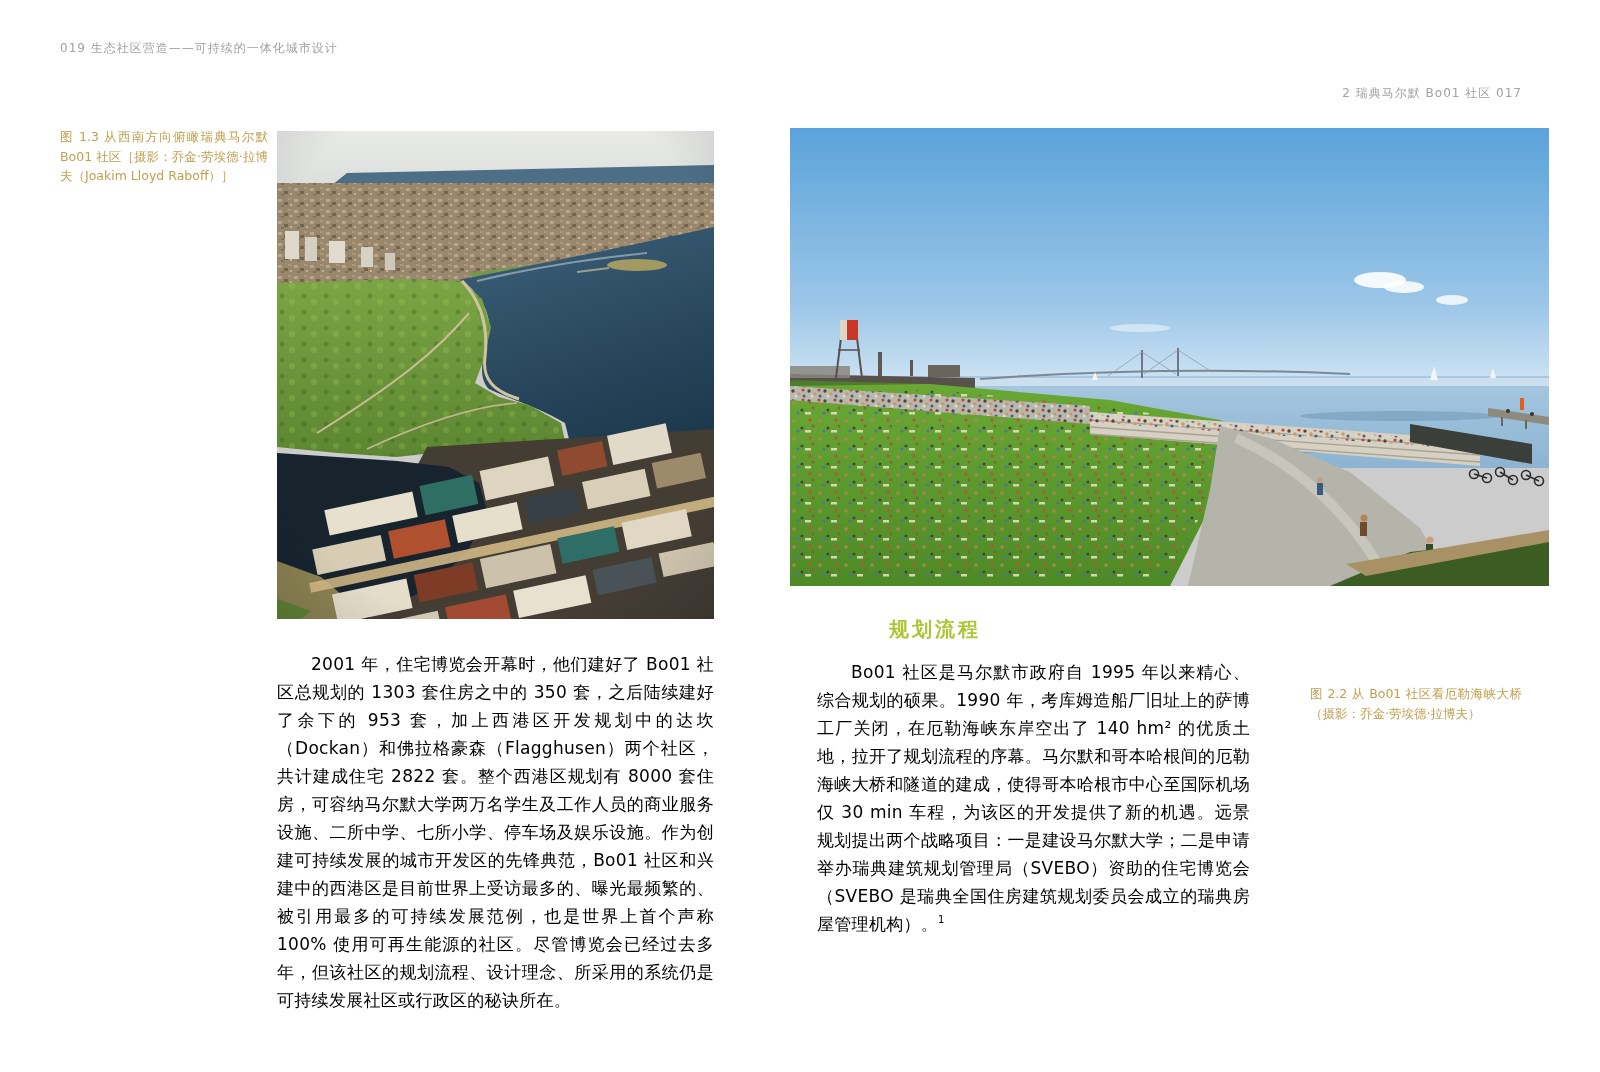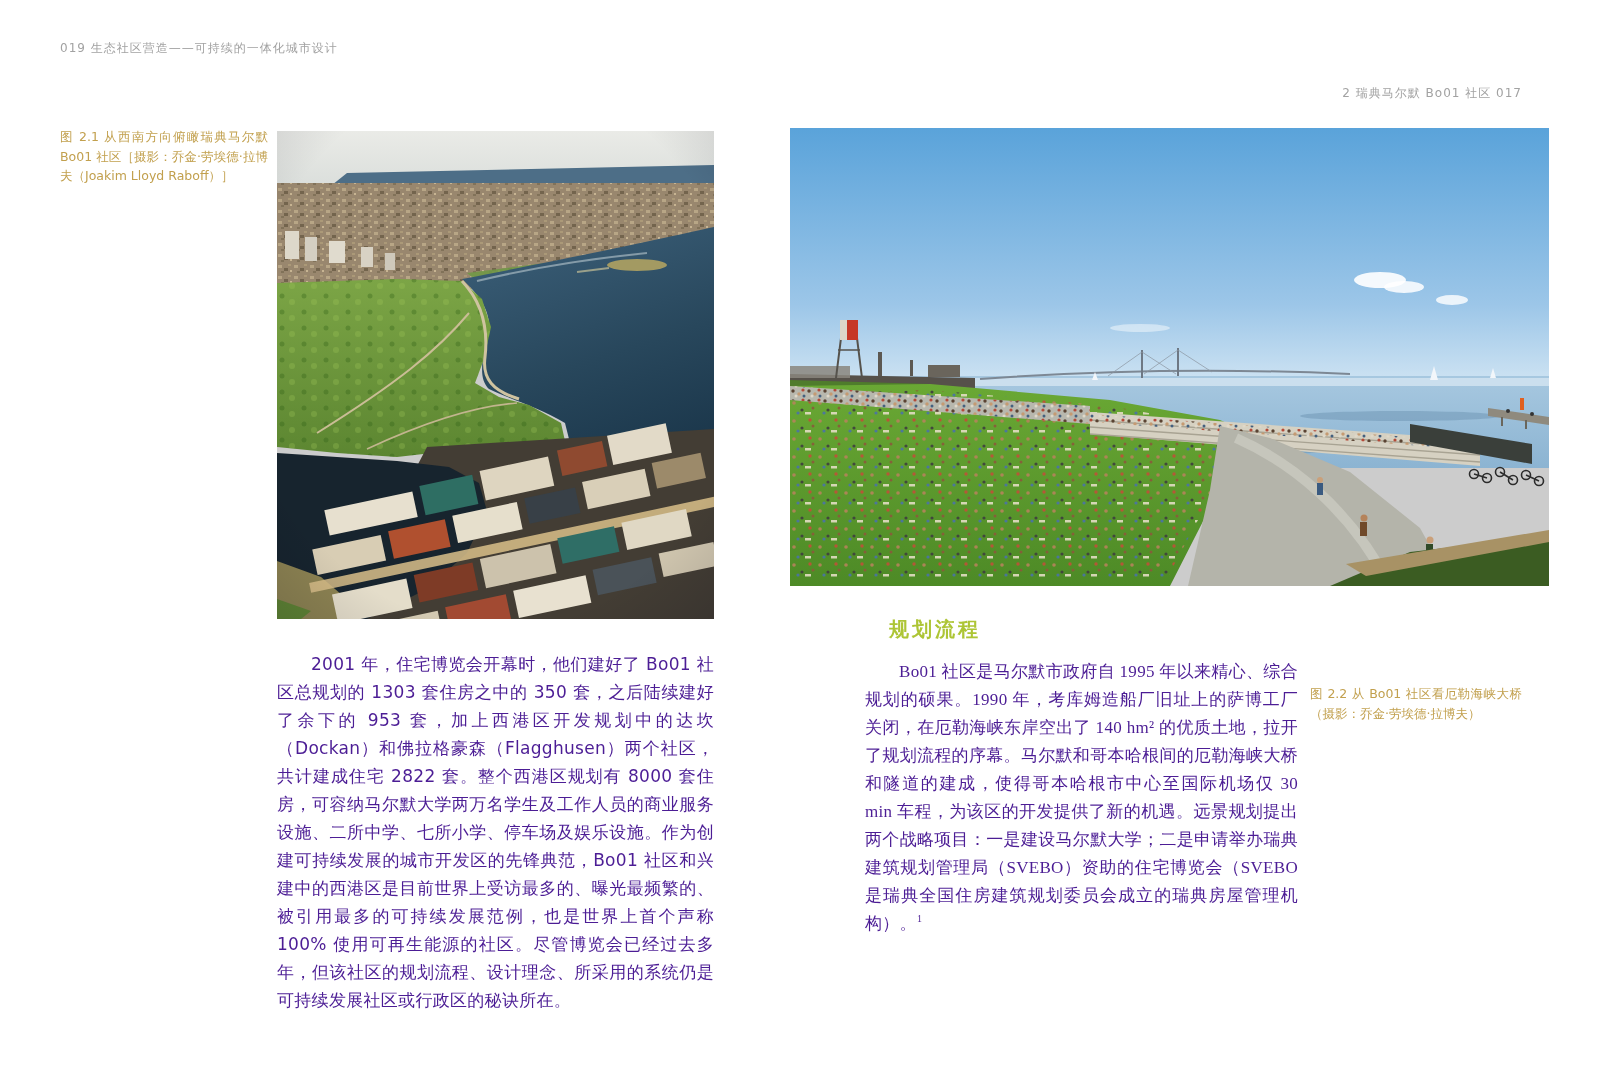--- a/index.html
+++ b/index.html
@@ -18,38 +18,38 @@
   }
   #cap1{left:60px;top:127px;width:208px;}
   #cap2{left:1310px;top:671px;width:212px;margin-top:13px;}
   .photo{
     position:absolute;overflow:hidden;background:#ccc;
   }
   #photo-left{left:277px;top:131px;width:437px;height:488px;}
   #photo-right{left:790px;top:128px;width:759px;height:458px;}
   .photo svg{display:block;width:100%;height:100%;}
   .body-para{
-    position:absolute;font-size:17px;line-height:28px;color:#4c1d95;
+    position:absolute;font-size:17px;line-height:28px;color:#000000;
     text-align:justify;text-indent:2em;letter-spacing:.3px;
   }
   #para-left{left:277px;top:650px;width:437px;}
-  #para-right{left:865px;top:658px;width:433px;font-family:Liberation Serif, serif;}
+  #para-right{left:817px;top:658px;width:433px;}
   #section-heading{
     position:absolute;left:889px;top:616px;font-size:20px;color:#adc535;
     letter-spacing:3px;font-weight:bold;
   }
   sup{font-size:10px;line-height:0;}
 </style>
 </head>
 <body>
 
 <div id="header-left" class="running-head">019  生态社区营造——可持续的一体化城市设计</div>
 <div id="header-right" class="running-head">2 瑞典马尔默 Bo01 社区  017</div>
 
-<div id="cap1" class="fig-caption">图 2.1  从西南方向俯瞰瑞典马尔默 Bo01 社区［摄影：乔金·劳埃德·拉博夫（Joakim Lloyd Raboff）］</div>
+<div id="cap1" class="fig-caption">图 1.3  从西南方向俯瞰瑞典马尔默 Bo01 社区［摄影：乔金·劳埃德·拉博夫（Joakim Lloyd Raboff）］</div>
 
 <div id="photo-left" class="photo">
 <svg viewBox="0 0 437 488" preserveAspectRatio="none">
   <defs>
     <linearGradient id="lSky" x1="0" y1="0" x2="0" y2="1">
       <stop offset="0" stop-color="#eaebe7"></stop>
           <stop offset="1" stop-color="#dadedb"></stop>
     </linearGradient>
     <linearGradient id="lSea" x1="0" y1="0" x2="0.25" y2="1">
       <stop offset="0" stop-color="#3d617b"></stop>

